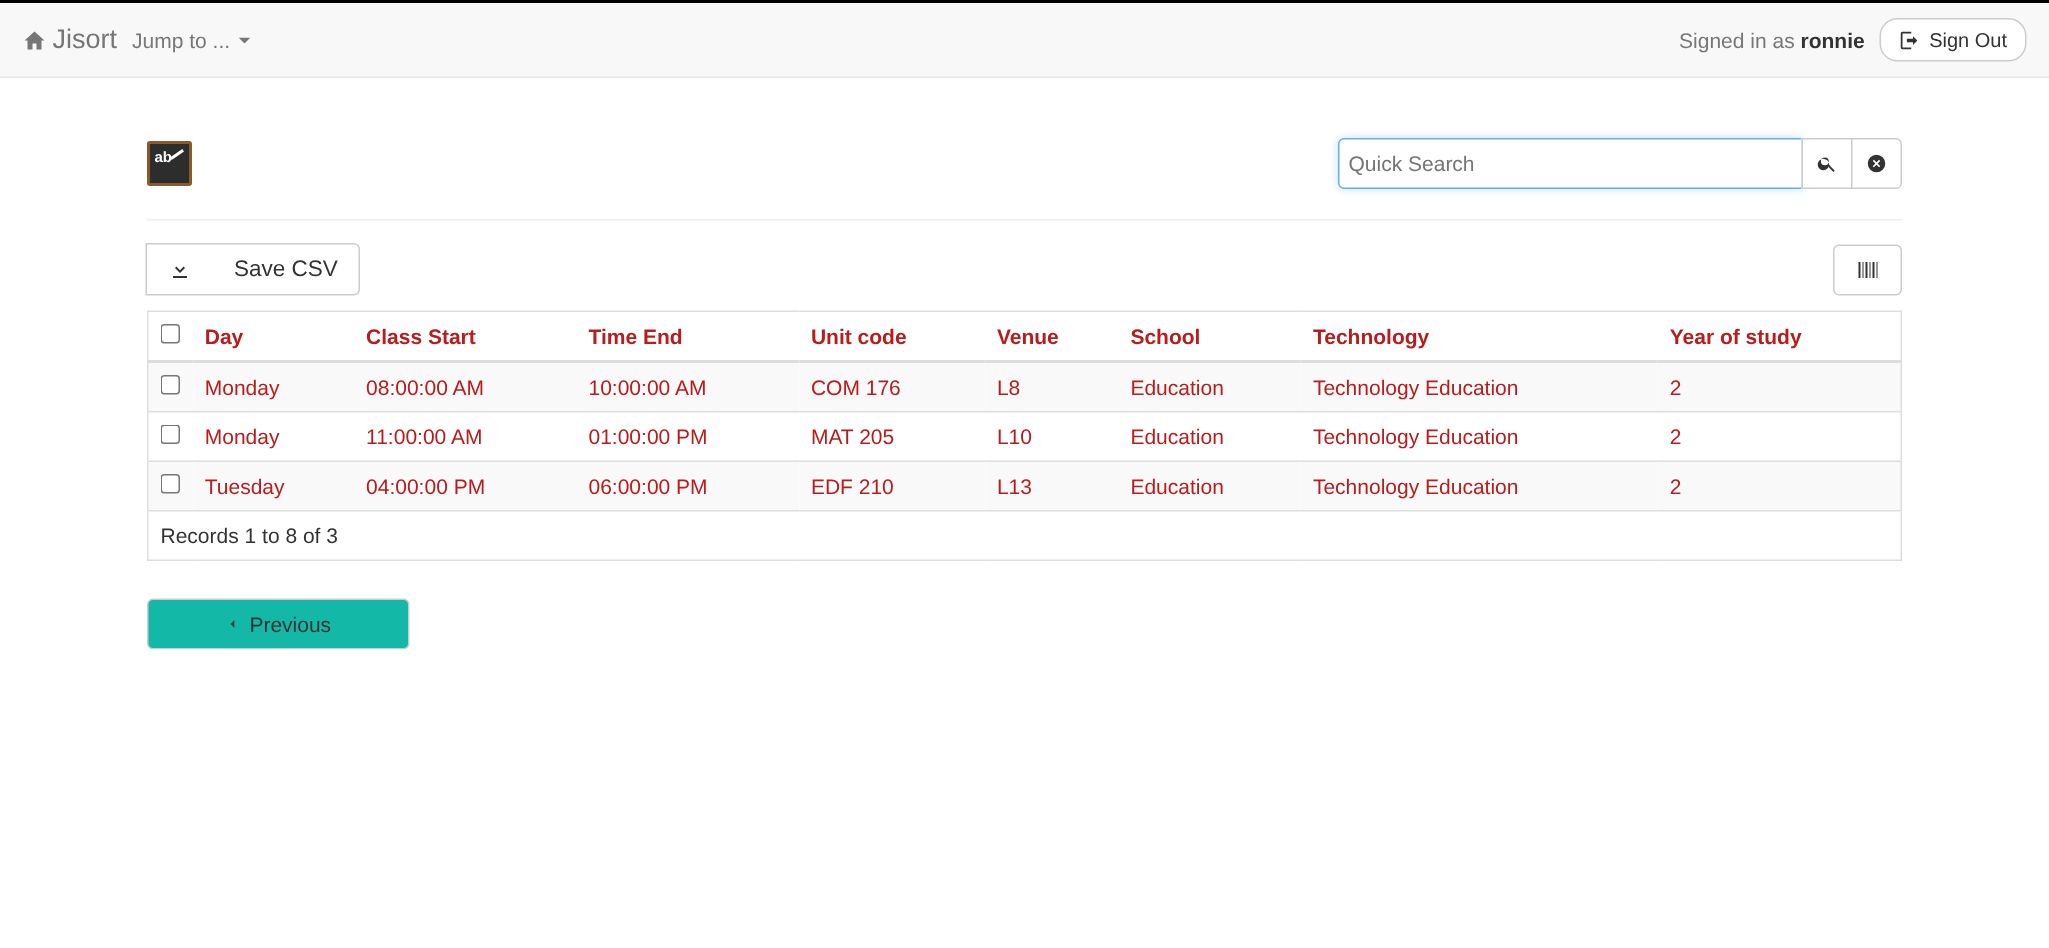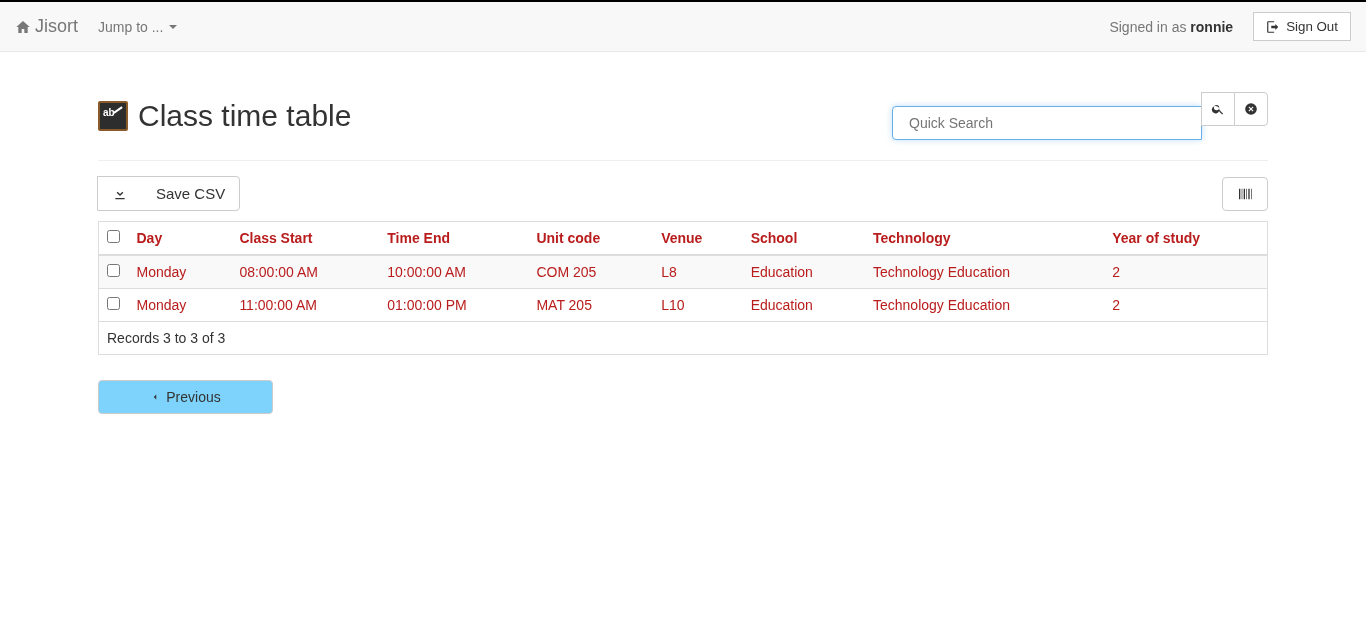--- a/index.html
+++ b/index.html
@@ -1,37 +1,37 @@
 <!DOCTYPE html>
 <html><head>
 <meta charset="utf-8">
 <style>
 * { box-sizing: border-box; margin: 0; padding: 0; }
 body { font-family: "Helvetica Neue", Helvetica, Arial, sans-serif; font-size: 14px; color: #333; background: #fff; }
 .topbar-border { height: 2px; background: #000; }
 .navbar { background: #f8f8f8; border-bottom: 1px solid #e7e7e7; height: 50px; display: flex; align-items: center; padding: 0 15px; justify-content: space-between; }
-.nav-left, .nav-right { display: flex; align-items: center; gap: 20px; }
+.nav-left, .nav-right { display: flex; align-items: center; gap: 10px; }
 .brand { color: #777; font-size: 18px; display: inline-flex; align-items: center; gap: 4px; text-decoration: none; cursor: pointer; }
 .brand svg { width: 16px; height: 16px; fill: #777; }
 .jump { color: #777; cursor: pointer; display: inline-flex; align-items: center; gap: 4px; }
 .caret { display:inline-block; width:0; height:0; margin-left:2px; vertical-align: middle; border-top:4px dashed #777; border-right:4px solid transparent; border-left:4px solid transparent; }
 .signed { color: #777; font-size: 14px; }
 .signed b { color: #333; }
-.signout-btn { border: 1px solid #ccc; background: #fff; border-radius: 0; padding: 6px 12px; display:inline-flex; align-items:center; gap:6px; cursor:pointer; color:#333; }
+.signout-btn { border: 1px solid #ccc; background: #fff; border-radius: 12px; padding: 6px 12px; display:inline-flex; align-items:center; gap:6px; cursor:pointer; color:#333; }
 .signout-btn svg { width:14px; height:14px; fill:#333; }
 
 .container { max-width: 1200px; margin: 0 auto; padding: 0 15px; }
 .header-row { display: flex; justify-content: space-between; align-items: center; margin-top: 40px; padding-bottom: 20px; border-bottom: 1px solid #eee; }
 .page-title { font-size: 30px; font-weight: 500; color: #333; display:flex; align-items:center; gap:10px; }
 .board-icon { width:30px; height:30px; background:#2d2d2d; border:2px solid #8a5a2b; border-radius:2px; position:relative; display:inline-block; }
 .board-icon::before { content:"ab"; position:absolute; color:#fff; font-size:10px; top:4px; left:3px; font-weight:bold; }
 .board-icon::after { content:""; position:absolute; width:10px; height:2px; background:#fff; transform:rotate(-35deg); top:6px; right:3px; }
 
 .search-wrap { display:flex; }
-.search-input { width: 310px; height: 34px; border:1px solid #66afe9; border-radius: 4px 0 0 4px; padding: 6px 16px; outline:none; box-shadow: 0 0 6px rgba(102,175,233,.4); font-size:14px;margin-top:14px; }
+.search-input { width: 310px; height: 34px; border:1px solid #66afe9; border-radius: 4px 0 0 4px; padding: 6px 6px; outline:none; box-shadow: 0 0 6px rgba(102,175,233,.4); font-size:14px; }
 .search-btn, .clear-btn { width:34px; height:34px; border:1px solid #ccc; background:#fff; display:flex; align-items:center; justify-content:center; cursor:pointer; margin-left:-1px; }
 .search-btn { border-radius:0; }
 .clear-btn { border-radius: 0 4px 4px 0; }
 .search-btn svg, .clear-btn svg { width:14px; height:14px; fill:#333; }
 
 .toolbar-row { display:flex; justify-content: space-between; align-items:center; margin-top:15px; margin-bottom:10px; }
 .btn-group { display:flex; }
 .btn { border:1px solid #ccc; background:#fff; padding: 8px 14px; font-size:15px; color:#333; cursor:pointer; display:inline-flex; align-items:center; gap:6px; }
 .btn-group .btn:first-child { border-radius:4px 0 0 4px; }
 .btn-group .btn:last-child { border-radius:0 4px 4px 0; margin-left:-1px;gap:28px; }
@@ -43,21 +43,21 @@
 .table th { border-bottom:2px solid #ddd; font-weight:bold; }
 .table th a, .table td a, .table td .linkish { color:#b91c1c; cursor:pointer; text-decoration:none; }
 .chk-col { width:30px; text-align:center; }
 .table tbody tr:nth-child(odd){ background:#f9f9f9; }
 .table tbody tr:nth-child(even){ background:#fff; }
 .records-row td { color:#333; background:#fff !important; }
 
 input[type="checkbox"].row-chk { width:13px; height:13px; }
 
 .pager-row { display:flex; justify-content: space-between; margin-top:25px; }
-.pager-btn { width:175px; border:1px solid #ccc; background:#7dd3fc; border-radius:4px; padding:8px 0; cursor:pointer; display:flex; justify-content:center; align-items:center; gap:6px; color:#333; font-size:14px; }
+.pager-btn { width:175px; border:1px solid #ccc; background:#14b8a6; border-radius:4px; padding:8px 0; cursor:pointer; display:flex; justify-content:center; align-items:center; gap:6px; color:#333; font-size:14px; }
 .pager-btn svg { width:10px; height:10px; fill:#333; }
 </style>
 </head>
 <body>
 
 <div class="topbar-border"></div>
 
 <div class="navbar">
   <div class="nav-left">
     <a class="brand">
@@ -81,21 +81,20 @@
         </svg>
       <span>Sign Out</span>
     </button>
   </div>
 </div>
 
 <div class="container">
   <div class="header-row">
     <h1 class="page-title">
       <span class="board-icon"></span>
-      <span>Class time table</span>
     </h1>
     <div class="search-wrap">
       <input class="search-input" type="text" placeholder="Quick Search" style="">
       <button class="search-btn">
         <svg viewBox="0 0 24 24">
             <path d="M15.5 14h-.8l-.3-.3A6.5 6.5 0 1 0 14 15.5l.3.3v.8l5 5 1.5-1.5-5-5zM9.5 14A4.5 4.5 0 1 1 14 9.5 4.5 4.5 0 0 1 9.5 14z"></path>
           </svg>
       </button>
       <button class="clear-btn">
         <svg viewBox="0 0 24 24">
@@ -134,39 +133,50 @@
         <th><a>Technology</a></th>
         <th><a>Year of study</a></th>
       </tr>
     </thead>
     <tbody id="tbody">
       <tr>
         <td class="chk-col"><input type="checkbox" class="row-chk" style=""></td>
         <td><a class="linkish">Monday</a></td>
         <td><a class="linkish">08:00:00 AM</a></td>
         <td><a class="linkish">10:00:00 AM</a></td>
-        <td><a class="linkish">COM 205</a></td>
+        <td><a class="linkish">COM 176</a></td>
         <td><a class="linkish">L8</a></td>
         <td><a class="linkish">Education</a></td>
         <td><a class="linkish">Technology Education</a></td>
         <td><a class="linkish">2</a></td>
       </tr>
       <tr>
         <td class="chk-col"><input type="checkbox" class="row-chk" style=""></td>
         <td><a class="linkish">Monday</a></td>
         <td><a class="linkish">11:00:00 AM</a></td>
         <td><a class="linkish">01:00:00 PM</a></td>
         <td><a class="linkish">MAT 205</a></td>
         <td><a class="linkish">L10</a></td>
         <td><a class="linkish">Education</a></td>
         <td><a class="linkish">Technology Education</a></td>
         <td><a class="linkish">2</a></td>
       </tr>
+      <tr>
+        <td class="chk-col"><input type="checkbox" class="row-chk" style=""></td>
+        <td><a class="linkish">Tuesday</a></td>
+        <td><a class="linkish">04:00:00 PM</a></td>
+        <td><a class="linkish">06:00:00 PM</a></td>
+        <td><a class="linkish">EDF 210</a></td>
+        <td><a class="linkish">L13</a></td>
+        <td><a class="linkish">Education</a></td>
+        <td><a class="linkish">Technology Education</a></td>
+        <td><a class="linkish">2</a></td>
+      </tr>
       <tr class="records-row">
-        <td colspan="9">Records 3 to 3 of 3</td>
+        <td colspan="9">Records 1 to 8 of 3</td>
       </tr>
     </tbody>
   </table>
 
   <div class="pager-row">
     <button class="pager-btn">
       <svg viewBox="0 0 24 24">
           <path d="M15 18l-6-6 6-6z"></path>
         </svg>
       <span>Previous</span>

